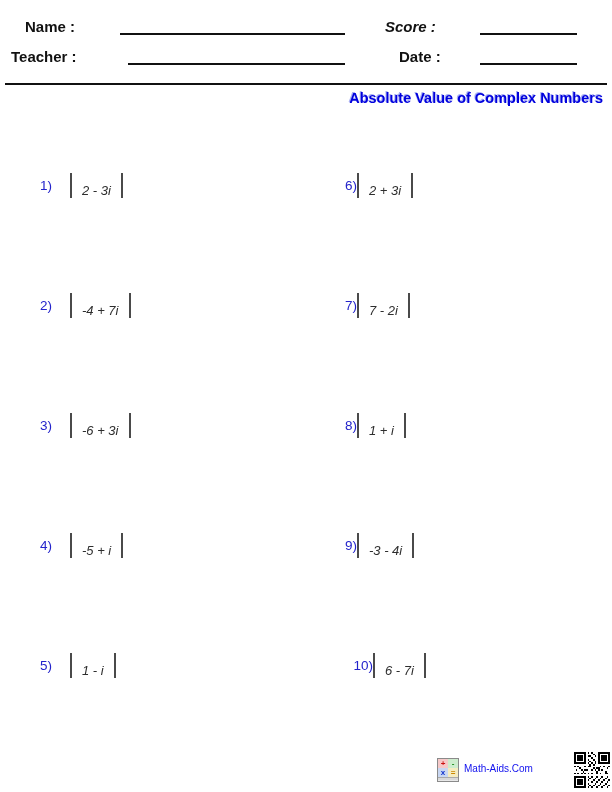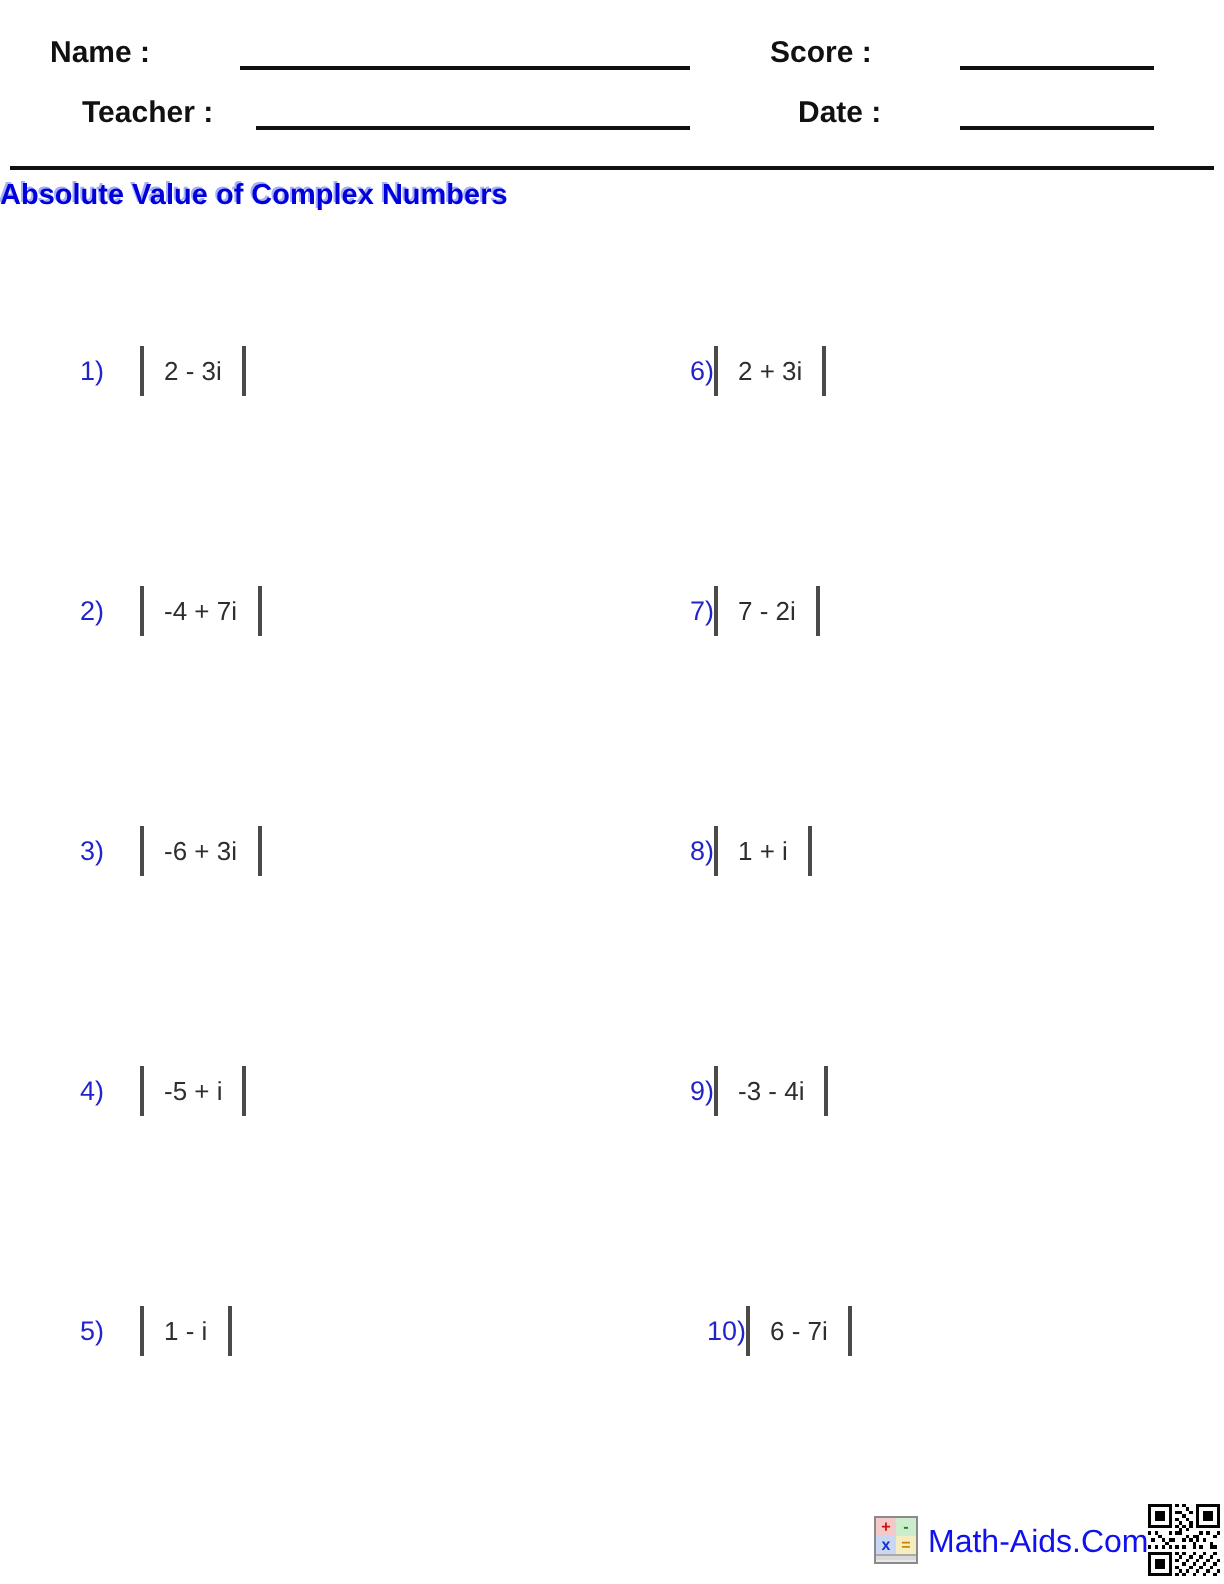--- a/index.html
+++ b/index.html
@@ -7,66 +7,66 @@
     position:relative; width:612px; height:792px; background:#ffffff;
     font-family:"Liberation Sans", sans-serif; overflow:hidden;padding-left:40px;
   }
   
   .hlabel { position:absolute; font-size:15px; font-weight:bold; color:#111; }
   .uline  { position:absolute; height:2px; background:#111; }
   .separator { position:absolute; left:5px; top:83px; width:602px; height:2px; background:#111; }
   
   .title {
     position:absolute; left:0; top:90px; width:603px; margin:0;
-    text-align:left; font-size:14.5px; font-weight:bold;
+    text-align:right; font-size:14.5px; font-weight:bold;
     color:#0000dd; text-shadow:-1px -1px 0 #a9b0f2;
   }
   .instruction {
     position:absolute; left:45px; top:130px;
     font-size:11px; font-weight:bold; color:#111;
   }
   
   .problem { position:absolute; height:26px; display:flex; align-items:center; }
   .pnum {
     display:inline-block; text-align:right;
     font-size:13.5px; color:#2323cb;
   }
   .col-l .pnum { width:34px; }
   .col-r .pnum { width:39px; }
-  .abs { display:inline-flex; align-items:center; }
+  .abs { display:inline-flex; align-items:flex-end;font-style:italic; }
   .col-l .abs { margin-left:18px; }
   .col-r .abs { margin-left:0; }
   .bar { width:2px; height:25px; background:#4a4a4a; }
   .expr { padding:0 10px; font-size:13px; color:#2e2e2e; white-space:pre; }
   
   .logo {
     position:absolute; left:437px; top:758px; width:22px; height:24px;
     border:1px solid #8a8a8a; background:#e8e8e8; box-sizing:border-box;
     display:grid; grid-template-columns:1fr 1fr; grid-template-rows:9px 9px 3px;
   }
   .lg-cell { font-size:8px; font-weight:bold; line-height:9px; text-align:center; overflow:hidden; }
   .lg-plus   { background:#f6c9c9; color:#cc1111; }
   .lg-minus  { background:#cdeccd; color:#118811; }
   .lg-times  { background:#c9d7f2; color:#1133cc; }
   .lg-equals { background:#f5ecc0; color:#cc8800; }
   .lg-strip  { grid-column:1/3; background:#d9d9d9; border-top:1px solid #aaa; }
   .brand {
     position:absolute; left:464px; top:763px;
-    font-size:16px; color:#1111ee; text-decoration:none;
+    font-size:10px; color:#1111ee; text-decoration:none;
   }
   .qr { position:absolute; left:574px; top:752px; width:36px; height:36px; }
 </style>
 </head>
 <body>
 
 <div class="page">
 
   <div class="hlabel" style="left:25px; top:18px;">Name :</div>
-  <div class="hlabel" style="left:41px; top:48px;">Teacher :</div>
-  <div class="hlabel" style="left:385px; top:18px;">Score :</div>
+  <div class="hlabel" style="left:11px; top:48px;">Teacher :</div>
+  <div class="hlabel" style="left:385px; top:18px;font-style:italic;">Score :</div>
   <div class="hlabel" style="left:371px; top:48px;margin-left:28px;">Date :</div>
 
   <div class="uline" style="left:120px; top:33px; width:225px;"></div>
   <div class="uline" style="left:128px; top:63px; width:217px;"></div>
   <div class="uline" style="left:480px; top:33px; width:97px;"></div>
   <div class="uline" style="left:480px; top:63px; width:97px;"></div>
 
   <div class="separator"></div>
 
   <h1 class="title">Absolute Value of Complex Numbers</h1>

